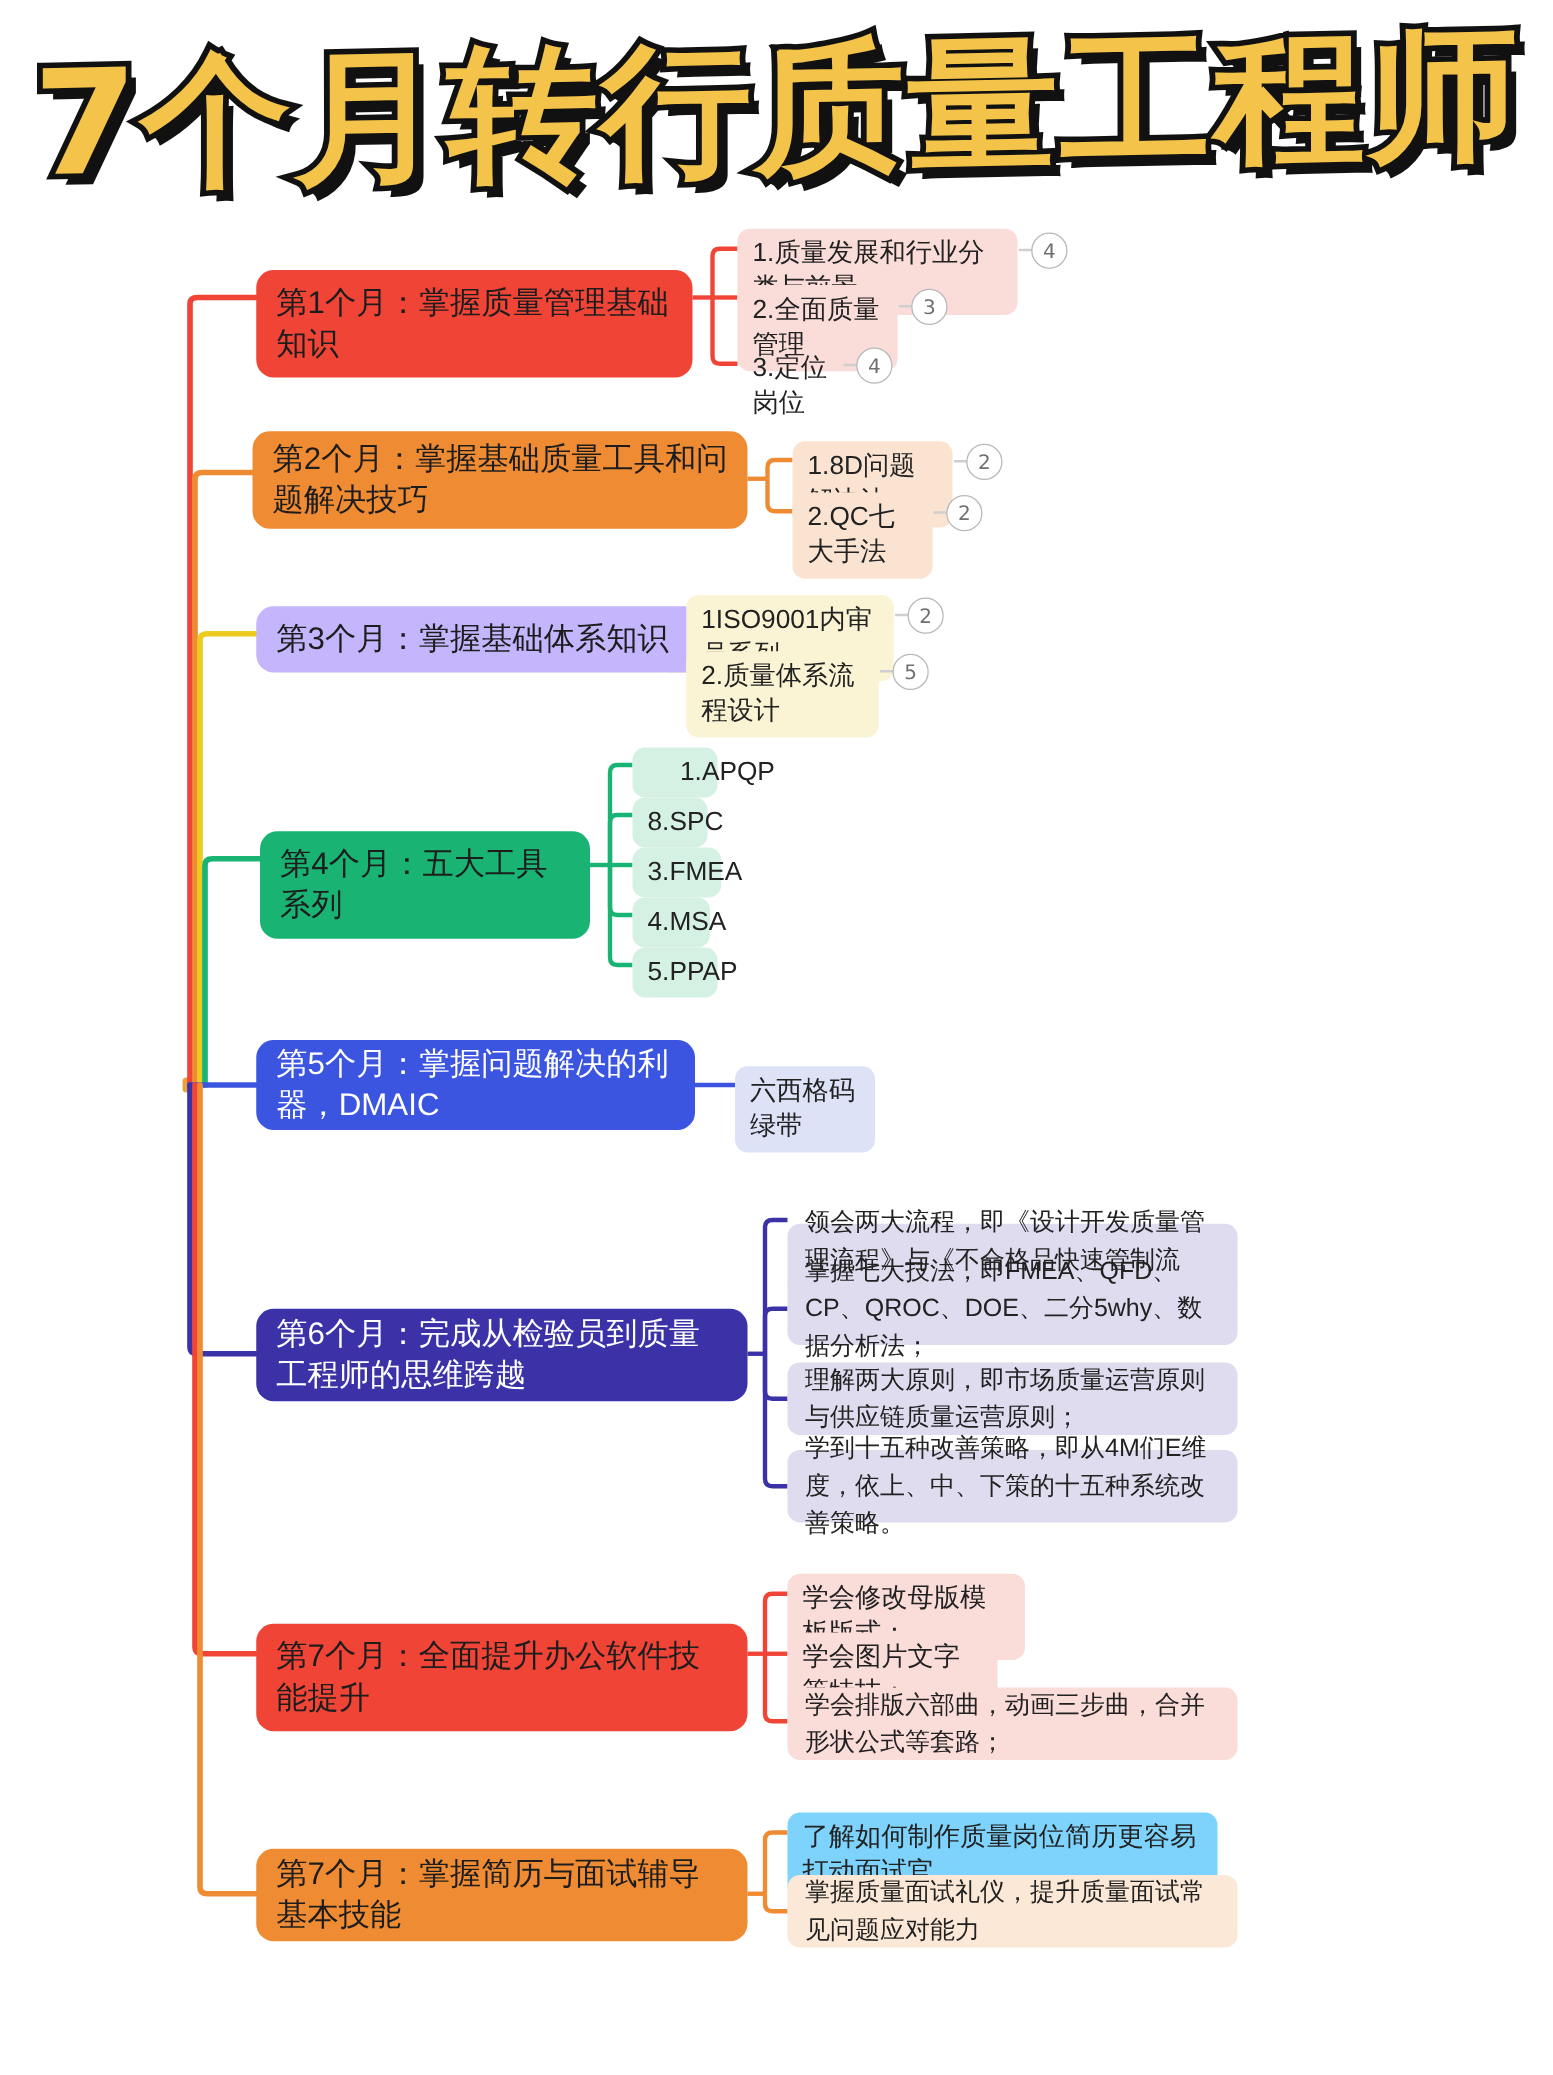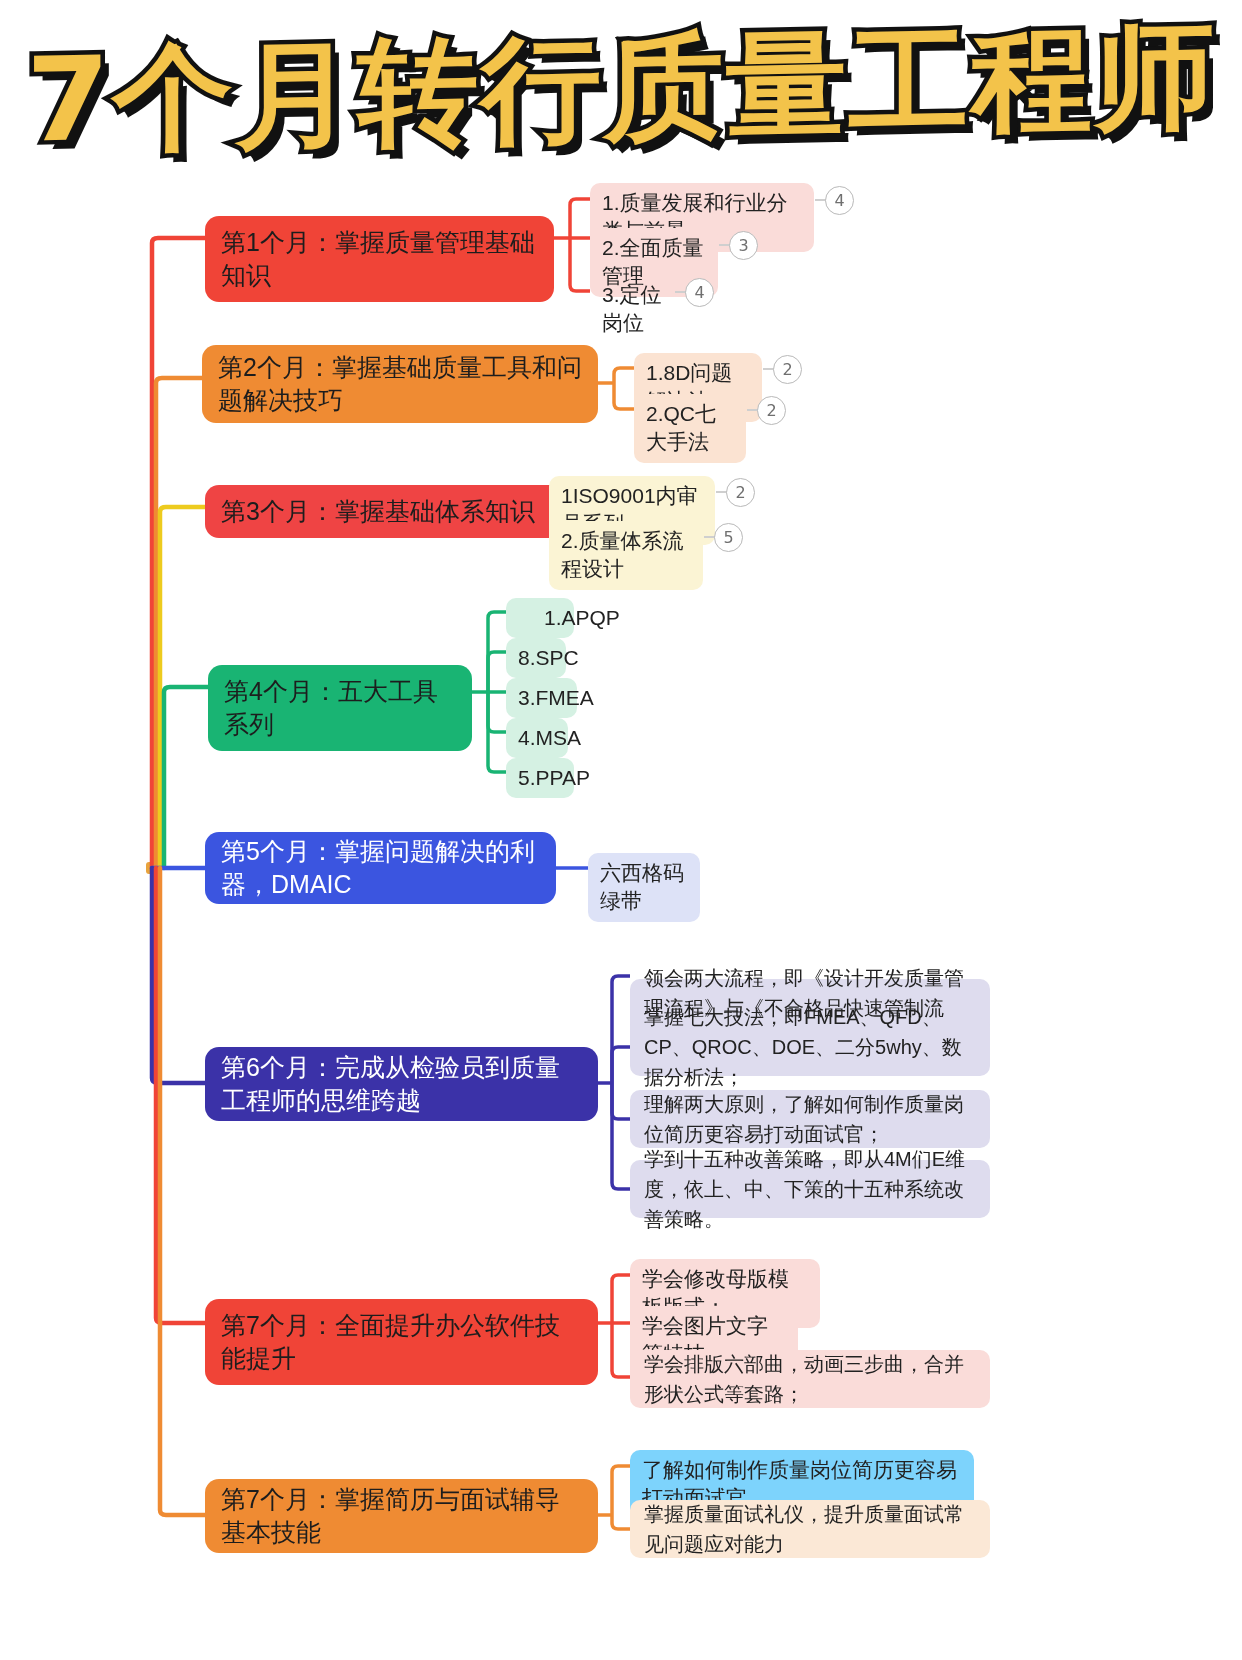--- a/index.html
+++ b/index.html
@@ -152,21 +152,21 @@
   </div>
   <div class="badge-dash" style="left:763px;top:368px;"></div>
   <div class="badge" style="left:773px;top:355px;">2</div>
 
   <div class="node leaf" style="left:634px;top:394px;width:112px;background:#fbe3d2;">
     <span class="lbl">2.QC七大手法</span>
   </div>
   <div class="badge-dash" style="left:747px;top:409px;"></div>
   <div class="badge" style="left:757px;top:396px;">2</div>
 
-  <div class="node m-node" style="left:205px;top:485px;width:366px;background:#ef4444;">
+  <div class="node m-node" style="left:205px;top:485px;width:366px;background:#c4b5fd;">
     <span class="lbl">第3个月：掌握基础体系知识</span>
   </div>
   <div class="node leaf" style="left:549px;top:476px;width:166px;background:#fbf4d4;">
     <span class="lbl">1ISO9001内审员系列</span>
   </div>
   <div class="badge-dash" style="left:716px;top:491px;"></div>
   <div class="badge" style="left:726px;top:478px;">2</div>
 
   <div class="node leaf" style="left:549px;top:521px;width:154px;background:#fbf4d4;">
     <span class="lbl">2.质量体系流程设计</span>
@@ -203,21 +203,21 @@
   <div class="node m-node light-text" style="left:205px;top:1047px;width:393px;height:74px;background:#3b32a8;">
     <span class="lbl">第6个月：完成从检验员到质量工程师的思维跨越</span>
   </div>
   <div class="node leaf para" style="left:630px;top:948px;width:360px;height:58px;background:#dedcee;margin-top:31px;">
     <span class="lbl">领会两大流程，即《设计开发质量管理流程》与《不合格品快速管制流程》；</span>
   </div>
   <div class="node leaf para" style="left:630px;top:1018px;width:360px;height:58px;background:#dedcee;">
     <span class="lbl">掌握七大技法，即FMEA、QFD、CP、QROC、DOE、二分5why、数据分析法；</span>
   </div>
   <div class="node leaf para" style="left:630px;top:1090px;width:360px;height:58px;background:#dedcee;">
-    <span class="lbl">理解两大原则，了解如何制作质量岗位简历更容易打动面试官；</span>
+    <span class="lbl">理解两大原则，即市场质量运营原则与供应链质量运营原则；</span>
   </div>
   <div class="node leaf para" style="left:630px;top:1160px;width:360px;height:58px;background:#dedcee;">
     <span class="lbl">学到十五种改善策略，即从4M们E维度，依上、中、下策的十五种系统改善策略。</span>
   </div>
 
   <div class="node m-node" style="left:205px;top:1299px;width:393px;background:#f04437;">
     <span class="lbl">第7个月：全面提升办公软件技能提升</span>
   </div>
   <div class="node leaf" style="left:630px;top:1259px;width:190px;background:#fadcd9;">
     <span class="lbl">学会修改母版模板版式；</span>

